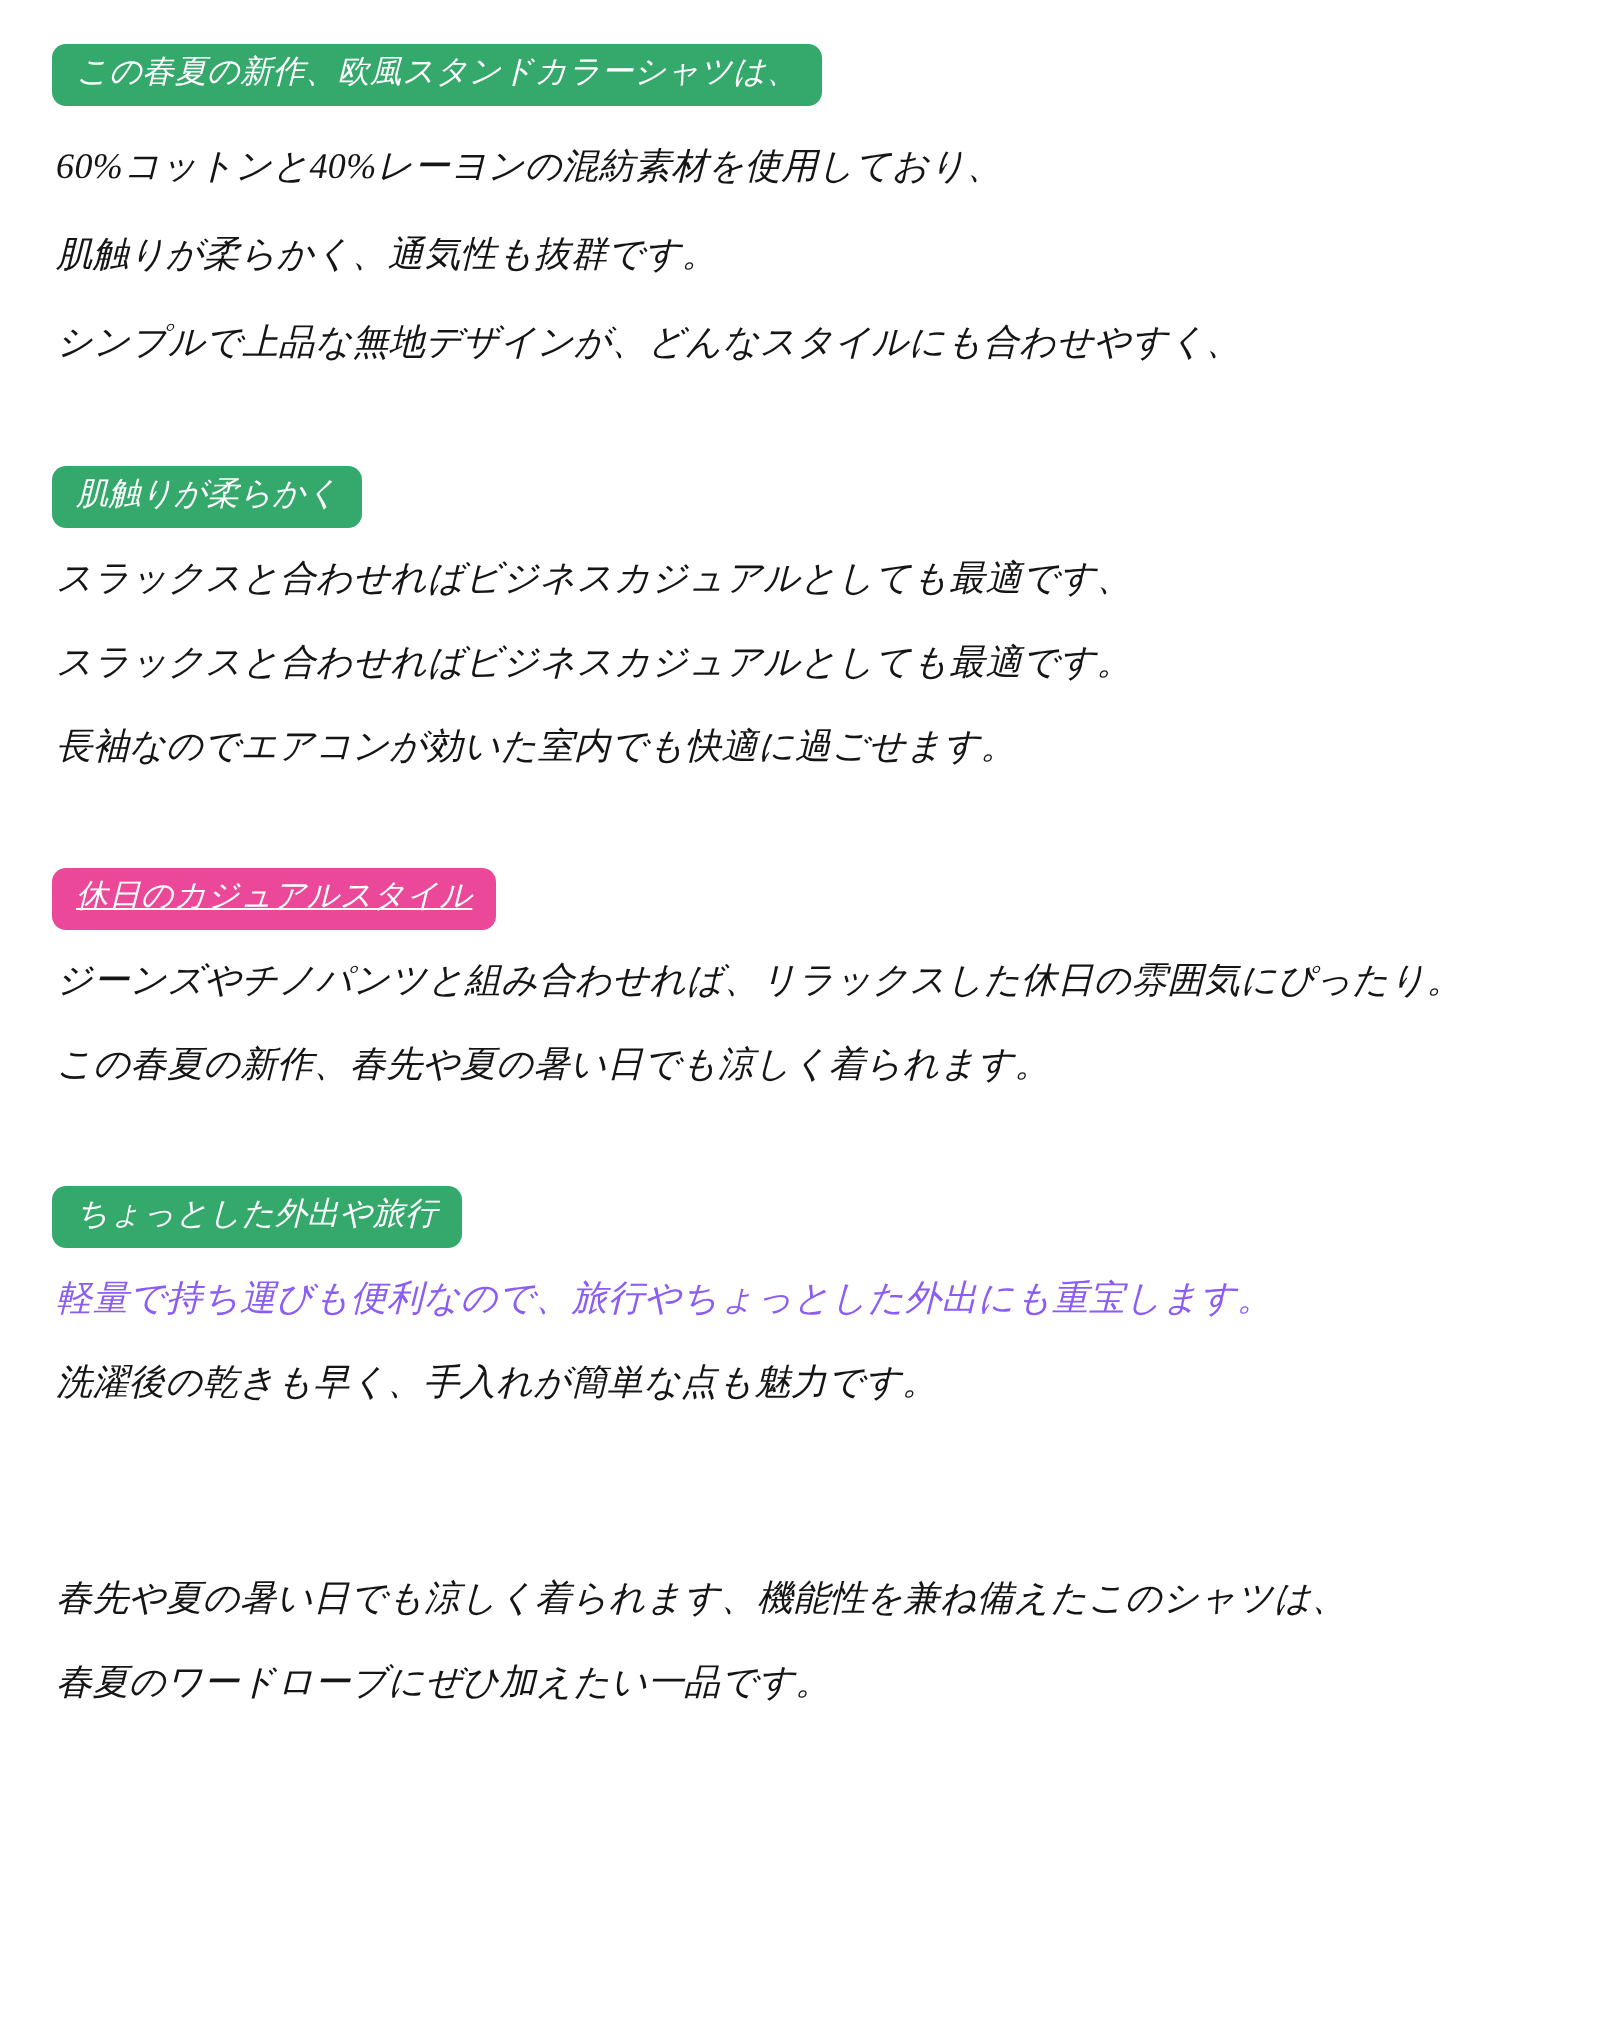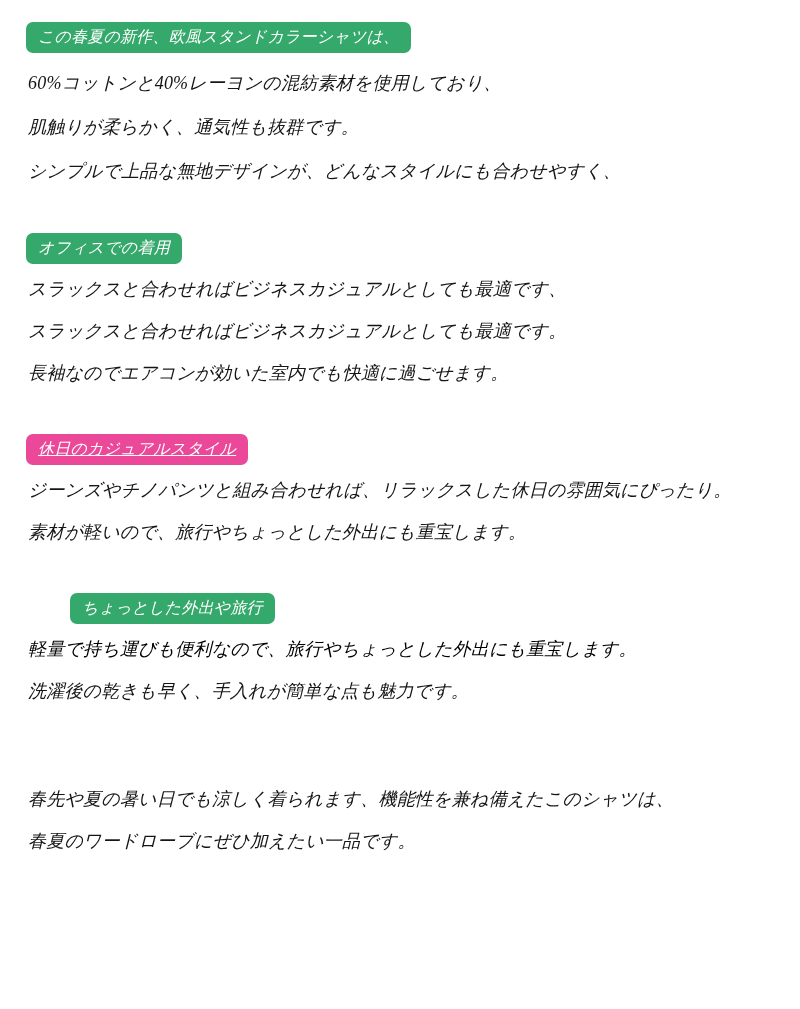--- a/index.html
+++ b/index.html
@@ -79,52 +79,52 @@
       <div class="line" style="color: rgb(21, 21, 21);">60%コットンと40%レーヨンの混紡素材を使用しており、</div>
       <div class="line" style="color: rgb(21, 21, 21);">肌触りが柔らかく、通気性も抜群です。</div>
       <div class="line" style="color: rgb(21, 21, 21);">シンプルで上品な無地デザインが、どんなスタイルにも合わせやすく、</div>
     </div>
   </div>
 
   <div class="gap-lg"></div>
 
   <div class="block">
     <div class="heading-row">
-      <span class="heading" style="background: rgb(53, 168, 107);">オフィスでの着用</span>
+      <span class="heading" style="background: rgb(53, 168, 107);">肌触りが柔らかく</span>
     </div>
     <div class="gap-xs"></div>
     <div class="para tight">
       <div class="line" style="color: rgb(21, 21, 21);">スラックスと合わせればビジネスカジュアルとしても最適です、</div>
       <div class="line" style="color: rgb(21, 21, 21);">スラックスと合わせればビジネスカジュアルとしても最適です。</div>
       <div class="line" style="color: rgb(21, 21, 21);">長袖なのでエアコンが効いた室内でも快適に過ごせます。</div>
     </div>
   </div>
 
   <div class="gap-lg"></div>
 
   <div class="block">
     <div class="heading-row">
       <span class="heading" style="background: #ec4899; text-decoration: underline;">休日のカジュアルスタイル</span>
     </div>
     <div class="gap-xs"></div>
     <div class="para tight">
       <div class="line" style="color: rgb(21, 21, 21);">ジーンズやチノパンツと組み合わせれば、リラックスした休日の雰囲気にぴったり。</div>
-      <div class="line" style="color: rgb(21, 21, 21);">素材が軽いので、旅行やちょっとした外出にも重宝します。</div>
+      <div class="line" style="color: rgb(21, 21, 21);">この春夏の新作、春先や夏の暑い日でも涼しく着られます。</div>
     </div>
   </div>
 
   <div class="gap-lg"></div>
 
   <div class="block">
     <div class="heading-row">
-      <span class="heading" style="background: rgb(53, 168, 107); margin-left: 44px;">ちょっとした外出や旅行</span>
+      <span class="heading" style="background: rgb(53, 168, 107);">ちょっとした外出や旅行</span>
     </div>
     <div class="gap-xs"></div>
     <div class="para tight">
-      <div class="line" style="color: #000000;">軽量で持ち運びも便利なので、旅行やちょっとした外出にも重宝します。</div>
+      <div class="line" style="color: #8b5cf6;">軽量で持ち運びも便利なので、旅行やちょっとした外出にも重宝します。</div>
       <div class="line" style="color: rgb(21, 21, 21);">洗濯後の乾きも早く、手入れが簡単な点も魅力です。</div>
     </div>
   </div>
 
   <div class="gap-lg"></div>
   <div class="gap-md"></div>
 
   <div class="block">
     <div class="para tight">
       <div class="line" style="color: rgb(21, 21, 21);">春先や夏の暑い日でも涼しく着られます、機能性を兼ね備えたこのシャツは、</div>

